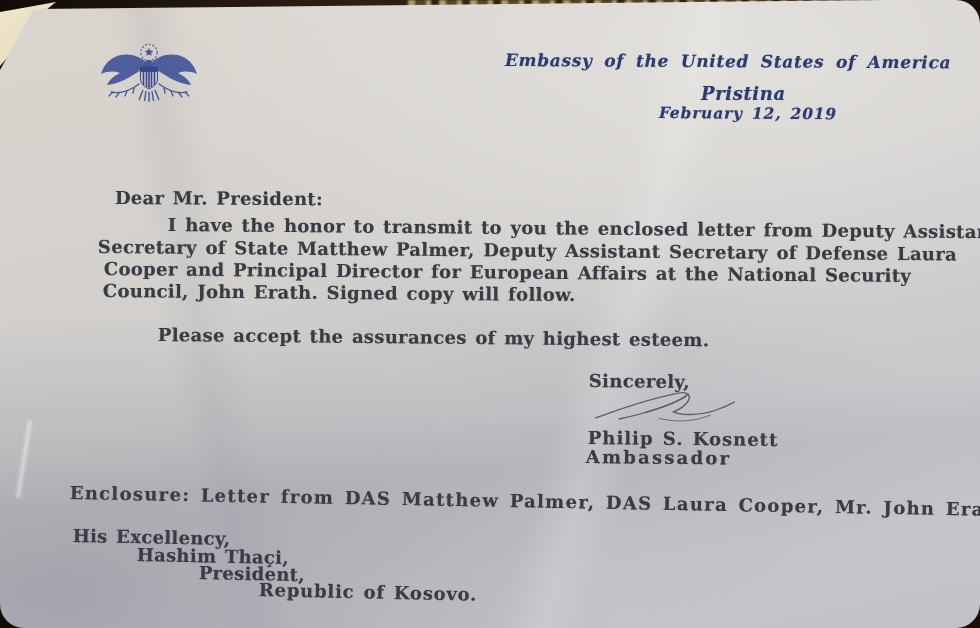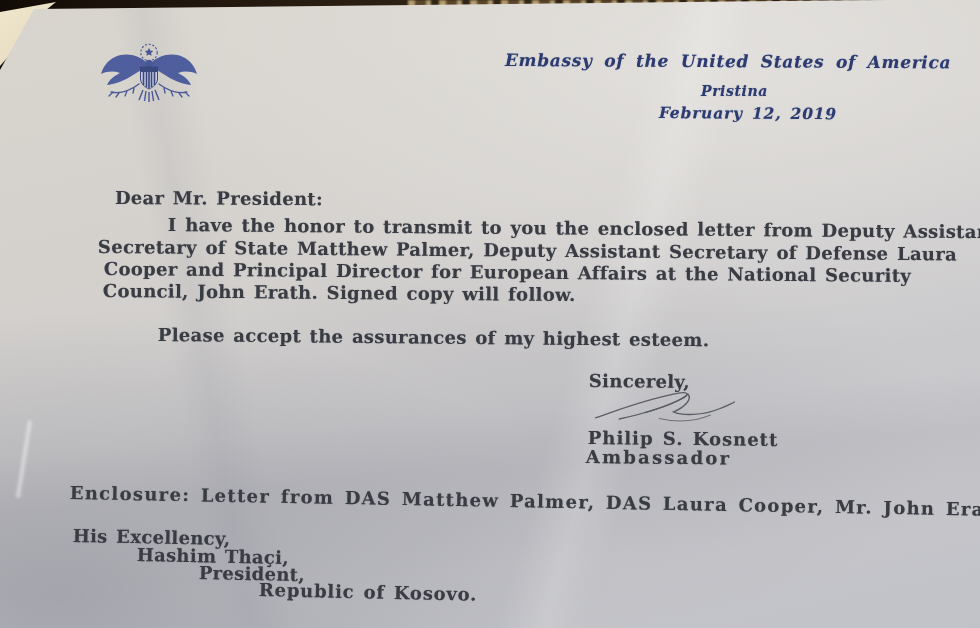--- a/index.html
+++ b/index.html
@@ -20,38 +20,38 @@
   .under-sheet{position:absolute;left:0;top:0;width:72px;height:82px;
     background:linear-gradient(135deg,#f0e7ce,#e0d4b5);
     clip-path:polygon(0 12px,56px 2px,31px 22px,7px 58px,0 66px);}
   
   .paper{position:absolute;inset:0;
     background:
       radial-gradient(120% 90% at 75% 8%, rgba(255,255,255,.30), rgba(255,255,255,0) 55%),
       radial-gradient(95% 75% at 6% 95%, rgba(82,86,102,.30), rgba(82,86,102,0) 60%),
       radial-gradient(60% 45% at 55% 70%, rgba(108,110,124,.14), rgba(108,110,124,0) 70%),
       linear-gradient(168deg,#d9d5ce 0%,#d4d1cd 35%,#cac9cc 65%,#c1c2c8 100%);
-    clip-path:polygon(34px 9px,887px 0,980px 0,980px 628px,0 628px,0 70px);}
+    clip-path:polygon(34px 9px,887px 0,980px 0,980px 628px,0 628px,0 70px);border-radius:24px;}
   .paper::before{content:"";position:absolute;inset:0;pointer-events:none;
     background:
       linear-gradient(105deg,transparent 58%,rgba(255,255,255,.16) 62%,transparent 66%),
       linear-gradient(80deg,transparent 20%,rgba(138,140,153,.12) 23%,transparent 27%),
       linear-gradient(175deg,transparent 64%,rgba(120,122,136,.10) 72%,transparent 86%);}
   .crease{position:absolute;left:22px;top:420px;width:4px;height:78px;
     background:rgba(240,240,244,.55);transform:rotate(9deg);filter:blur(1.6px);}
 
   
   .ln{position:absolute;white-space:nowrap;font-weight:bold;color:#3a3c44;
       font-size:18px;letter-spacing:.3px;word-spacing:2px;
       text-shadow:0 0 1px rgba(58,60,70,.45);transform-origin:left top;}
   .hdr{position:absolute;white-space:nowrap;font-weight:bold;font-style:italic;
       color:#2c3c72;text-shadow:0 0 1px rgba(44,60,114,.5);transform-origin:left top;}
 
   .hdr1{left:505px;top:50px;font-size:17px;letter-spacing:.7px;word-spacing:5px;transform:rotate(.3deg);}
-  .hdr2{left:701px;top:83px;font-size:14px;letter-spacing:.6px;}
+  .hdr2{left:701px;top:83px;font-size:18px;letter-spacing:.6px;}
   .hdr3{left:659px;top:103px;font-size:15.5px;letter-spacing:.8px;word-spacing:3px;transform:rotate(.4deg);}
 
   .salutation{left:115px;top:187px;transform:rotate(.35deg);}
   .p1a{left:168px;top:214px;transform:rotate(.5deg);}
   .p1b{left:98px;top:236px;transform:rotate(.5deg);}
   .p1c{left:104px;top:258px;transform:rotate(.5deg);}
   .p1d{left:103px;top:280px;transform:rotate(.5deg);}
   .p2{left:158px;top:324px;transform:rotate(.55deg);}
   .closing{left:589px;top:370px;transform:rotate(.6deg);}
   .name{left:588px;top:427px;letter-spacing:1px;transform:rotate(.6deg);}

